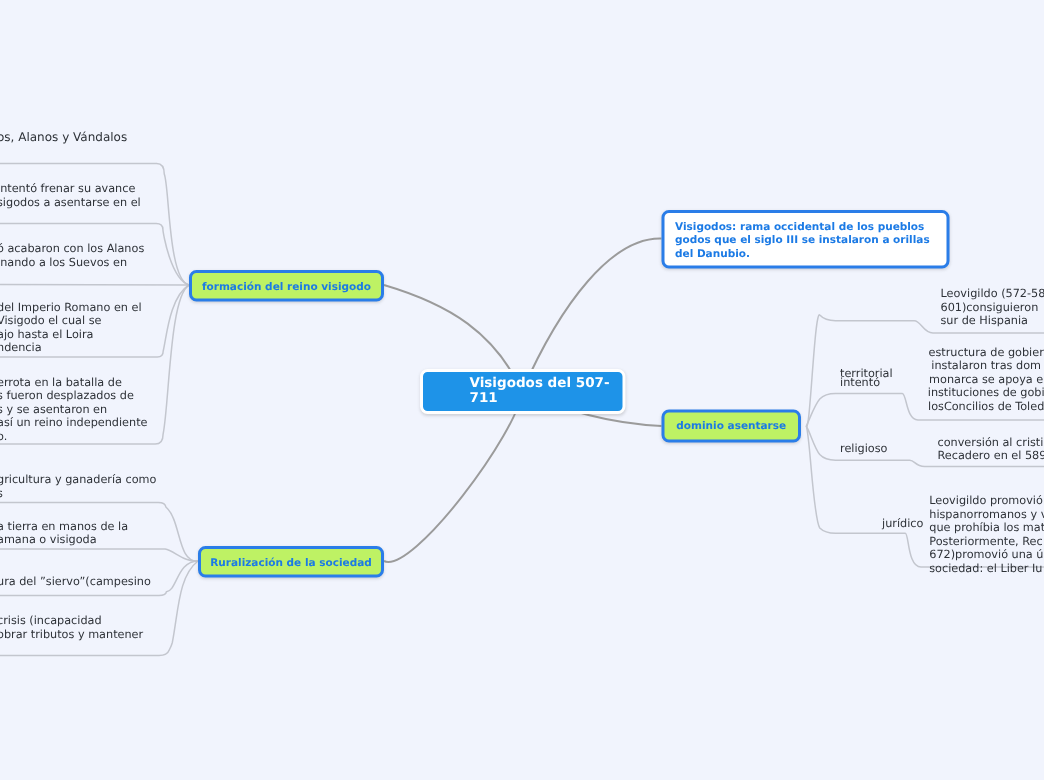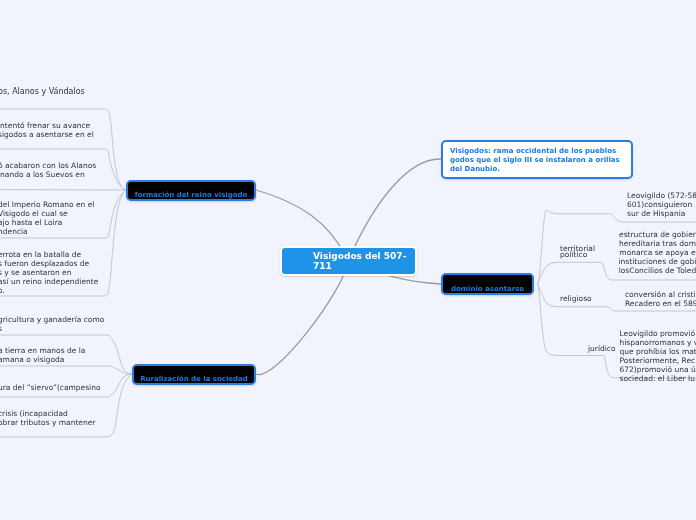--- a/index.html
+++ b/index.html
@@ -10,23 +10,23 @@
   svg#links{position:absolute;left:0;top:0;width:696px;height:520px;}
   svg#links path{fill:none;stroke:#c3c6ce;stroke-width:1;}
   svg#links path.trunk{stroke:#9b9b9b;stroke-width:1.3;}
   .node{position:absolute;box-sizing:border-box;}
 
   .root{background:#1e93e8;border:2px solid #ffffff;border-radius:5px;color:#ffffff;
         font-weight:bold;font-size:9px;
         display:flex;align-items:center;justify-content:center;
         box-shadow:0 1px 2px rgba(90,90,90,.22);z-index:5;}
 
-  .main{background:#000000;border:2px solid #2a7de8;border-radius:5px;color:#1b7ae5;
+  .main{background:#bef264;border:2px solid #2a7de8;border-radius:5px;color:#1b7ae5;
         font-weight:bold;font-size:7px;
-        display:flex;align-items:flex-end;justify-content:center;
+        display:flex;align-items:center;justify-content:center;
         box-shadow:0 1px 2px rgba(90,90,90,.22);z-index:5;}
 
   .callout{background:#ffffff;border:2px solid #2a7de8;border-radius:5px;color:#1b7ae5;
         font-weight:bold;font-size:7px;line-height:8.8px;
         box-sizing:border-box;padding:5px 3px 5px 7px;
         box-shadow:0 1px 2px rgba(90,90,90,.22);z-index:5;}
 
   .leafbox{color:#2e3238;font-size:7.5px;}
   .leafbox .ln{white-space:nowrap;height:9px;line-height:9px;}
   .top-text{color:#2e3238;font-size:8px;white-space:nowrap;line-height:9px;}
@@ -117,34 +117,34 @@
       <div class="ln">ura del ”siervo”(campesino</div>
     </div>
     <div class="node leafbox" style="left:-2px;top:409px;">
       <div class="ln"> crisis (incapacidad</div>
       <div class="ln">obrar tributos y mantener</div>
     </div>
 
     <div class="node sublabel" style="left:560px;top:201px;margin-top:43px;">
       <span>territorial</span></div>
     <div class="node sublabel" style="left:560px;top:250px;">
-      <span>político</span></div>
+      <span>intentó</span></div>
     <div class="node sublabel" style="left:560px;top:294px;">
       <span>religioso</span></div>
     <div class="node sublabel" style="left:572px;top:344px;margin-left:16px;">
       <span>jurídico</span></div>
 
     <div class="node leafbox" style="left:627px;top:191px;">
       <div class="ln">Leovigildo (572-58</div>
       <div class="ln">601)consiguieron </div>
       <div class="ln">sur de Hispania</div>
     </div>
     <div class="node leafbox" style="left:618.5px;top:230px;text-align:center;">
       <div class="ln">estructura de gobier</div>
-      <div class="ln">hereditaria tras dom</div>
+      <div class="ln">instalaron tras dom</div>
       <div class="ln">monarca se apoya e</div>
       <div class="ln">instituciones de gobi</div>
       <div class="ln">losConcilios de Toled</div>
     </div>
     <div class="node leafbox" style="left:625px;top:290px;">
       <div class="ln">conversión al cristia</div>
       <div class="ln">Recadero en el 589</div>
     </div>
     <div class="node leafbox" style="left:619.5px;top:329px;">
       <div class="ln">Leovigildo promovió </div>

